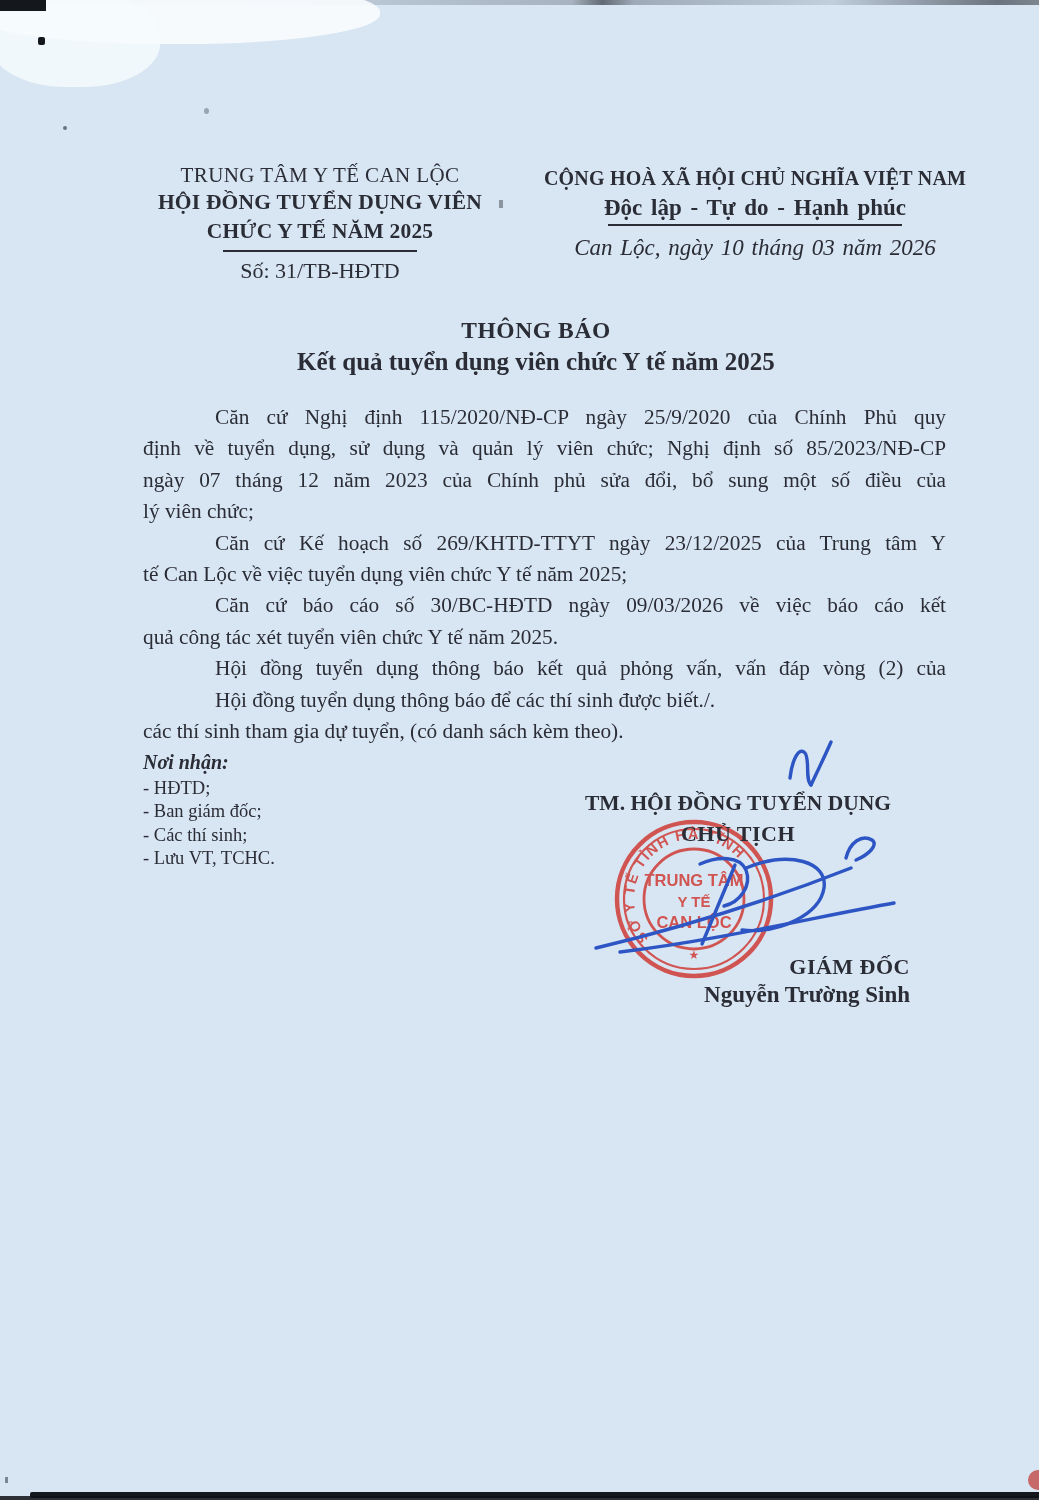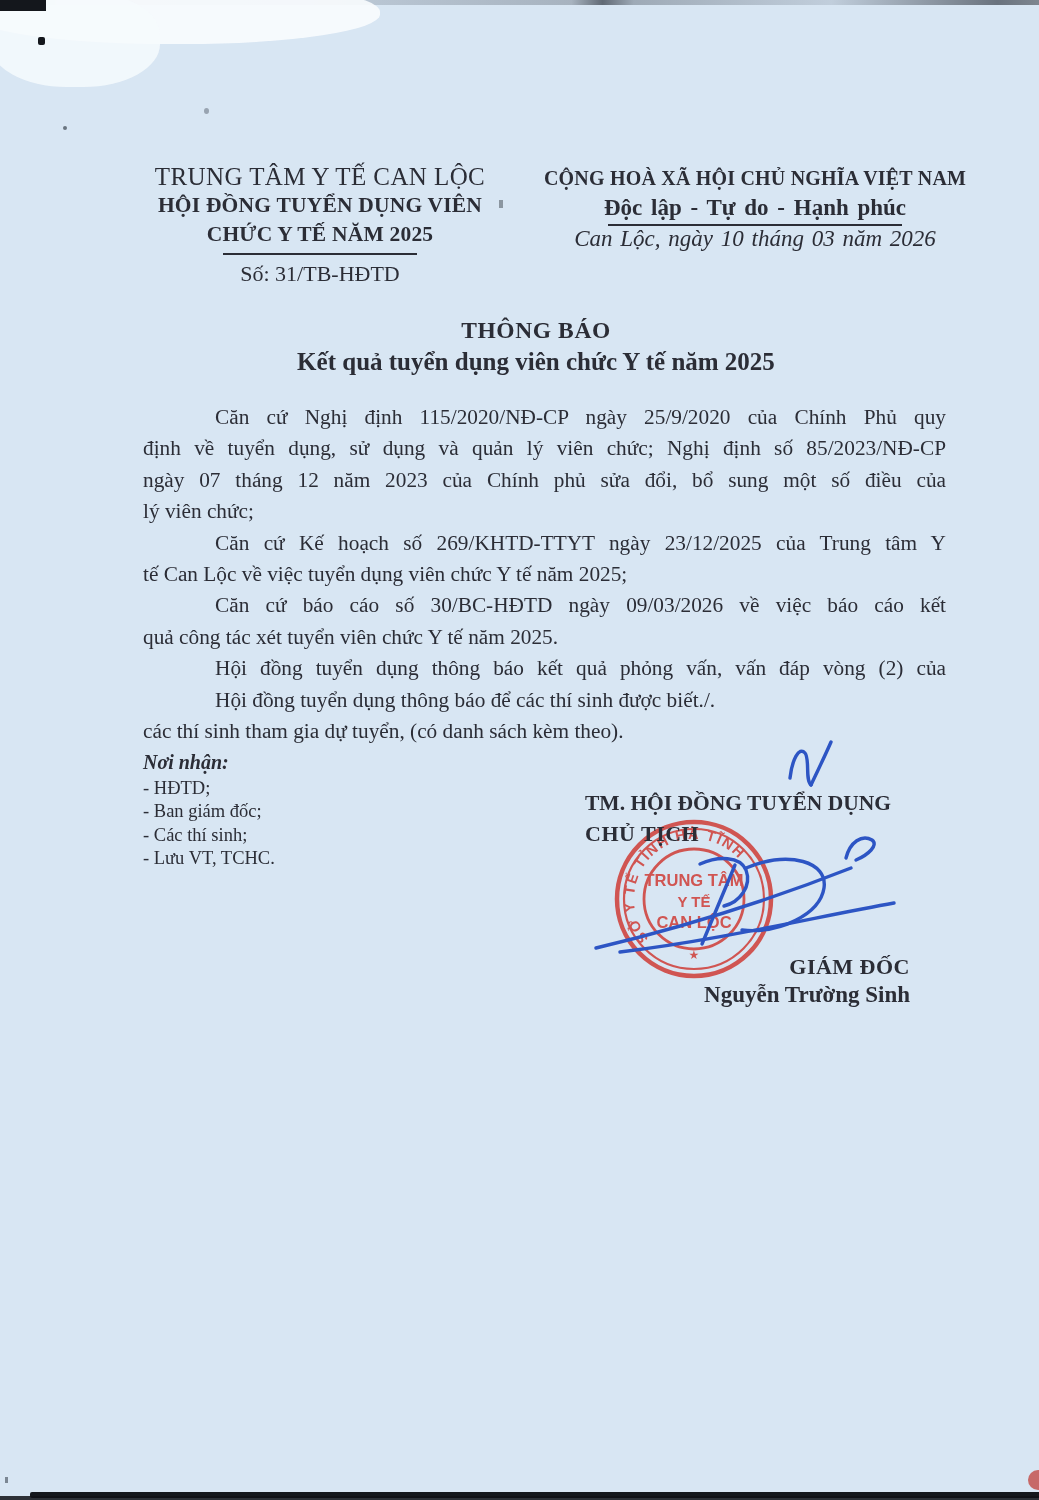--- a/index.html
+++ b/index.html
@@ -7,44 +7,44 @@
     position:relative;
     width:1039px;height:1500px;
     margin:0 auto;
     background:var(--bg,#d8e6f3);
     overflow:hidden;
     font-family:"Liberation Serif","DejaVu Serif",serif;
     color:var(--txt,#2b2d36);
   }
   
   .hdr-left{position:absolute;left:130px;top:163px;width:380px;text-align:center;}
-  .hl1{font-size:25px;letter-spacing:.4px;}
+  .hl1{font-size:21px;letter-spacing:.4px;}
   .hl2{font-size:21.5px;font-weight:bold;letter-spacing:.2px;line-height:29px;}
   .hl-rule{width:194px;height:0;border-top:2px solid var(--txt);margin:4px auto 0;}
   .hl-num{font-size:22px;margin-top:6px;}
   .hdr-right{position:absolute;left:505px;top:167px;width:500px;text-align:center;}
   .hr1{font-size:20px;font-weight:bold;letter-spacing:.2px;}
   .hr2{font-size:23px;font-weight:bold;margin-top:5px;word-spacing:3px;}
   .hr-rule{width:294px;height:0;border-top:2px solid var(--txt);margin:3px auto 0;}
-  .hr-date{font-size:23px;font-style:italic;word-spacing:2px;}
+  .hr-date{font-size:23px;font-style:italic;margin-top:9px;word-spacing:2px;}
   
   .title-block{position:absolute;left:141px;top:317px;width:790px;text-align:center;}
   .t1{font-size:23.5px;font-weight:bold;letter-spacing:.6px;}
   .t2{font-size:25px;font-weight:bold;margin-top:4px;}
   
   #body-text{position:absolute;left:143px;top:402px;width:803px;font-size:21.3px;}
   .bl{height:31.4px;line-height:31.4px;overflow:hidden;text-align:justify;}
   .bl.ind{text-indent:72px;}
   .bl.j::after{content:"";display:inline-block;width:100%;}
   
   .recipients{position:absolute;left:143px;top:751px;width:300px;}
   .rec-label{font-size:20px;font-weight:bold;font-style:italic;}
   #rec-items{margin-top:3px;font-size:18.5px;line-height:23.3px;}
   
-  .sig-head{position:absolute;left:585px;top:791px;width:352px;text-align:left;z-index:2;}
+  .sig-head{position:absolute;left:562px;top:791px;width:352px;text-align:center;z-index:2;}
   .sig-org{font-size:21.5px;font-weight:bold;}
   .sig-role{font-size:22px;font-weight:bold;margin-top:5px;letter-spacing:.5px;}
   .sig-foot{position:absolute;left:610px;top:954px;width:300px;text-align:right;z-index:2;}
   .sig-pos{font-size:22px;font-weight:bold;letter-spacing:.5px;}
   .sig-name{font-size:23px;font-weight:bold;margin-top:2px;}
   
   .stamp-svg{position:absolute;left:609px;top:814px;z-index:1;opacity:.88;}
   .stamp-svg text,.stamp-svg textPath{font-family:"Liberation Sans","DejaVu Sans",sans-serif;font-weight:bold;fill:var(--stamp,#d0423c);}
   .sign-svg{position:absolute;left:560px;top:778px;z-index:3;}
   .paraph-svg{position:absolute;left:778px;top:738px;z-index:3;}

